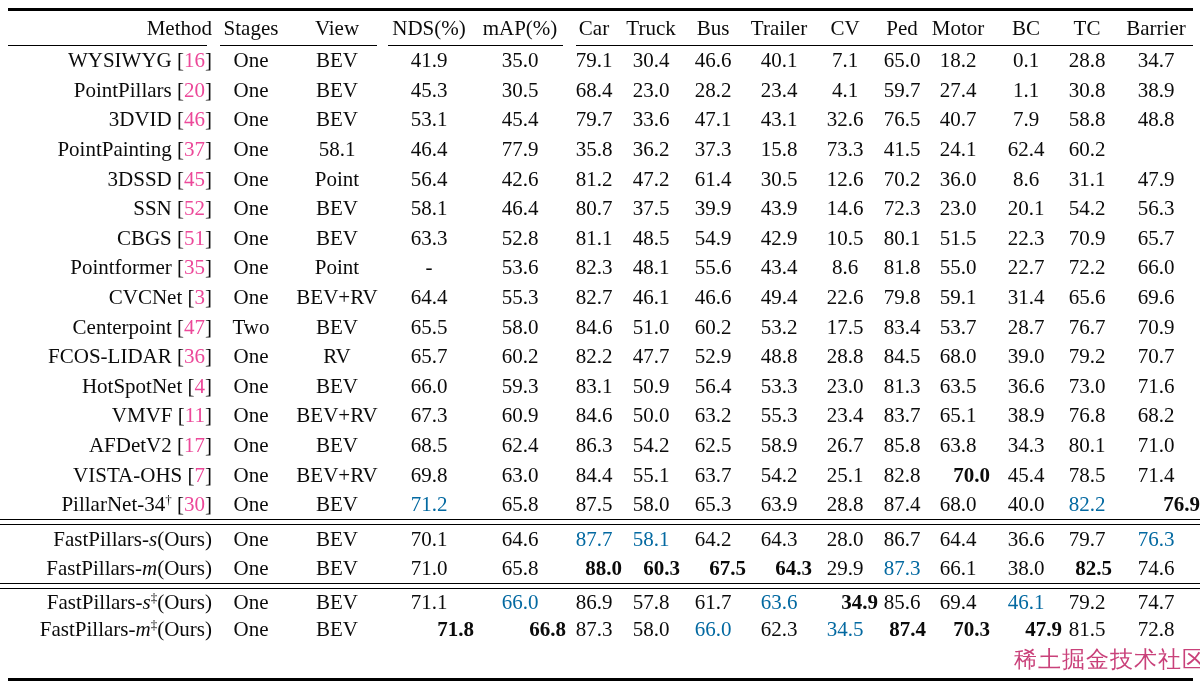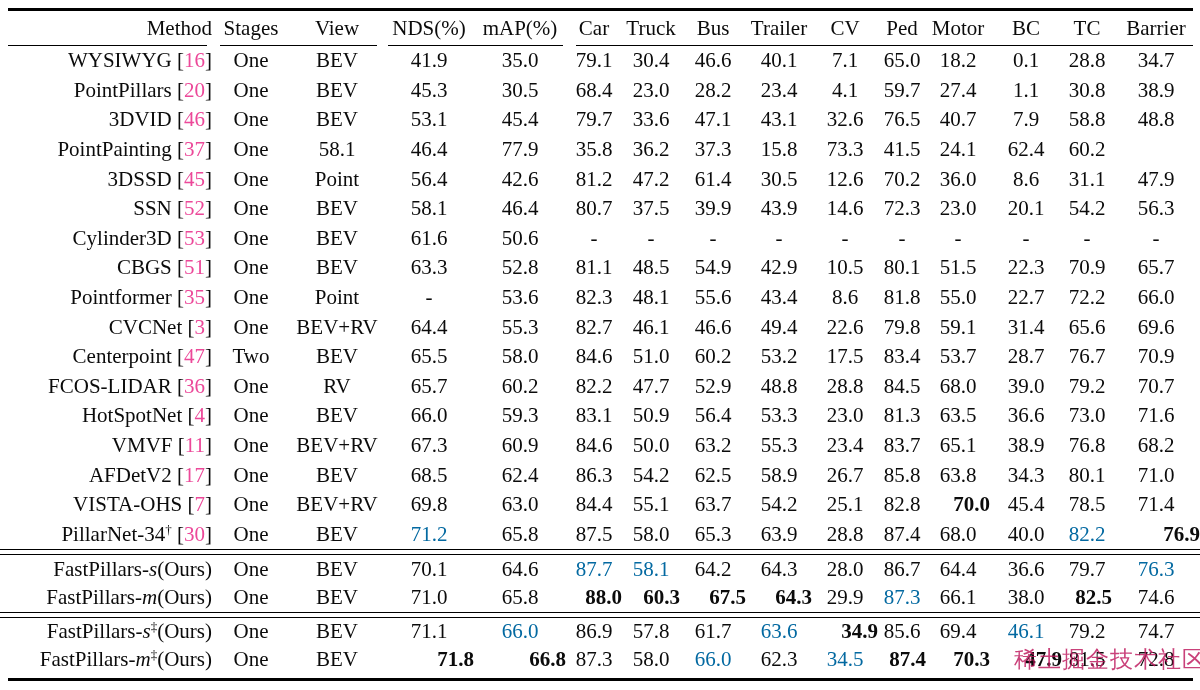--- a/index.html
+++ b/index.html
@@ -182,37 +182,20 @@
           <td>39.9</td>
           <td>43.9</td>
           <td>14.6</td>
           <td>72.3</td>
           <td>23.0</td>
           <td>20.1</td>
           <td>54.2</td>
           <td class="barrier">56.3</td>
         </tr>
         <tr class="data g1">
-          <td class="method"><span>Cylinder3D [</span><span class="cite">53</span><span>]</span></td>
-          <td>One</td>
-          <td>BEV</td>
-          <td>61.6</td>
-          <td>50.6</td>
-          <td>-</td>
-          <td>-</td>
-          <td>-</td>
-          <td>-</td>
-          <td>-</td>
-          <td>-</td>
-          <td>-</td>
-          <td>-</td>
-          <td>-</td>
-          <td class="barrier">-</td>
-        </tr>
-        <tr class="data g1">
           <td class="method"><span>CBGS [</span><span class="cite">51</span><span>]</span></td>
           <td>One</td>
           <td>BEV</td>
           <td>63.3</td>
           <td>52.8</td>
           <td>81.1</td>
           <td>48.5</td>
           <td>54.9</td>
           <td>42.9</td>
           <td>10.5</td>

